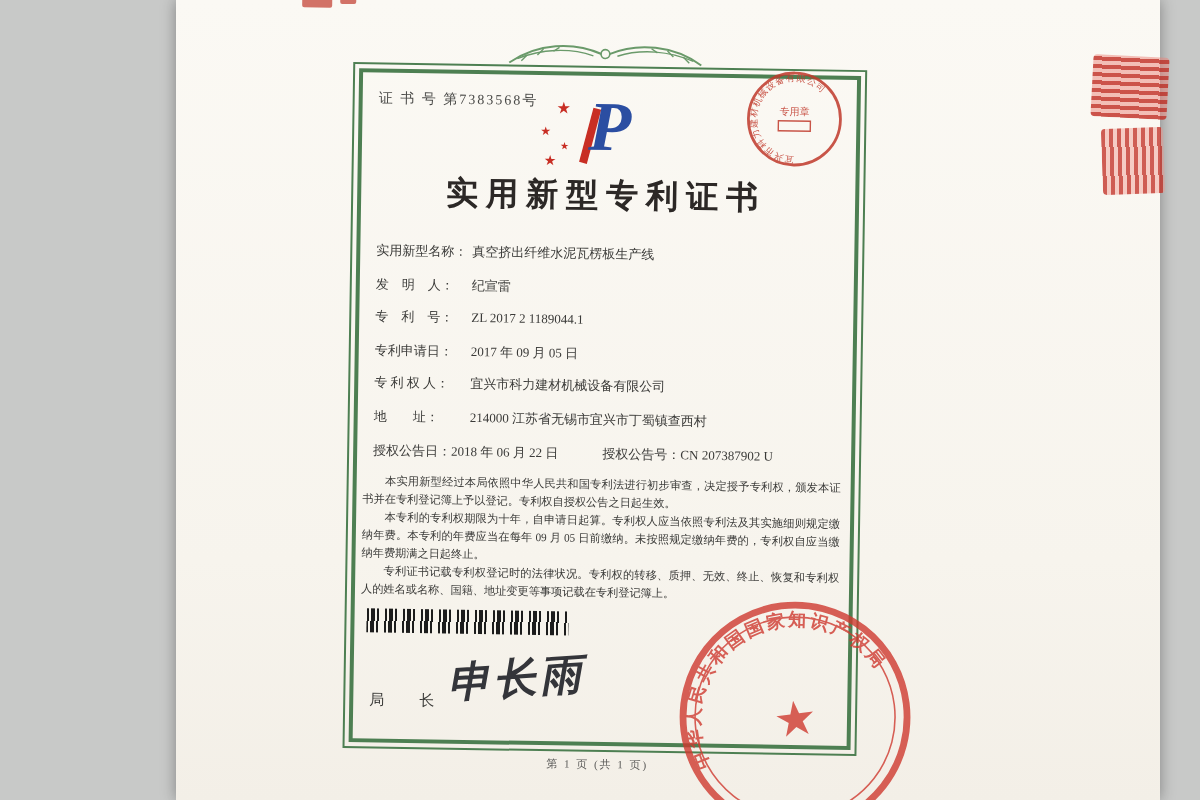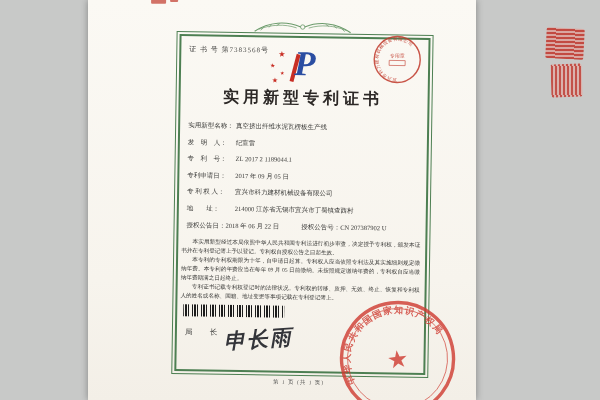--- a/index.html
+++ b/index.html
@@ -1,18 +1,18 @@
 <!DOCTYPE html>
 <html><head>
 <meta charset="utf-8">
 <style>
   html,body{margin:0;padding:0;}
   .canvas{position:relative;width:600px;height:400px;background:#c8c9c8;overflow:hidden;
           font-family:"Liberation Serif","DejaVu Serif",serif;}
-  .photo{position:absolute;left:88px;top:0;width:388px;height:400px;
+  .photo{position:absolute;left:88px;top:0;width:492px;height:400px;
          background:linear-gradient(180deg,#fbf9f4 0%,#f7f4ed 70%,#f3efe7 100%);
          box-shadow:0 0 7px rgba(0,0,0,.35);overflow:hidden;}
   .tilt{position:absolute;left:0;top:0;width:424px;height:400px;
         transform:rotate(0.9deg);transform-origin:50% 50%;}
   .border-outer{position:absolute;left:86px;top:33px;width:255px;height:341px;
         border:1px solid #4d7f52;}
   .border-inner{position:absolute;left:2px;top:2px;right:2px;bottom:2px;
         border:2px solid #4d7f52;}
   .ornament{position:absolute;left:160px;top:18px;}
   .cert-no{position:absolute;left:99px;top:46px;font-size:7px;color:#4a4a48;letter-spacing:1px;}
@@ -30,21 +30,21 @@
   .frow{height:16.6px;white-space:nowrap;}
   .frow .lab{display:inline-block;min-width:48px;}
   .grant{position:absolute;left:99px;top:223px;width:240px;font-size:6.5px;color:#3b3b39;white-space:nowrap;}
   .grant .gap{display:inline-block;width:22px;}
   .paras{position:absolute;left:94px;top:239px;width:239px;font-size:5.6px;
         line-height:1.55;color:#3a3a38;text-align:justify;}
   .paras p{margin:0 0 1px 0;text-indent:2em;}
   .barcode{position:absolute;left:97px;top:306px;width:101px;height:12px;
         background:repeating-linear-gradient(90deg,#1c1c1c 0 1px,transparent 1px 2px,
         #1c1c1c 2px 4px,transparent 4px 5px,#1c1c1c 5px 6px,transparent 6px 9px);}
-  .director{position:absolute;left:99px;top:329px;font-size:7.5px;color:#3b3b39;letter-spacing:5px;}
+  .director{position:absolute;left:99px;top:347px;font-size:7.5px;color:#3b3b39;letter-spacing:5px;}
   .signature{position:absolute;left:138px;top:326px;font-size:21px;font-weight:bold;
         font-style:italic;color:#34353a;transform:rotate(-5deg);letter-spacing:2px;}
   .pagefoot{position:absolute;left:86px;top:379px;width:255px;text-align:center;
         font-size:5.5px;color:#5a5a58;letter-spacing:1px;}
   .stamp-small{position:absolute;left:281px;top:32px;opacity:.85;}
   .seal-big{position:absolute;left:247px;top:292px;opacity:.8;transform:rotate(-8deg);}
   .tick{position:absolute;background:#c0392b;opacity:.7;border-radius:1px;}
   .t1{left:60px;top:0;width:15px;height:6px;} .t2{left:79px;top:0;width:8px;height:4px;}
   .frag{position:absolute;border-radius:2px;opacity:.9;}
   .frag1{left:546px;top:28px;width:38px;height:31px;transform:rotate(3deg);

